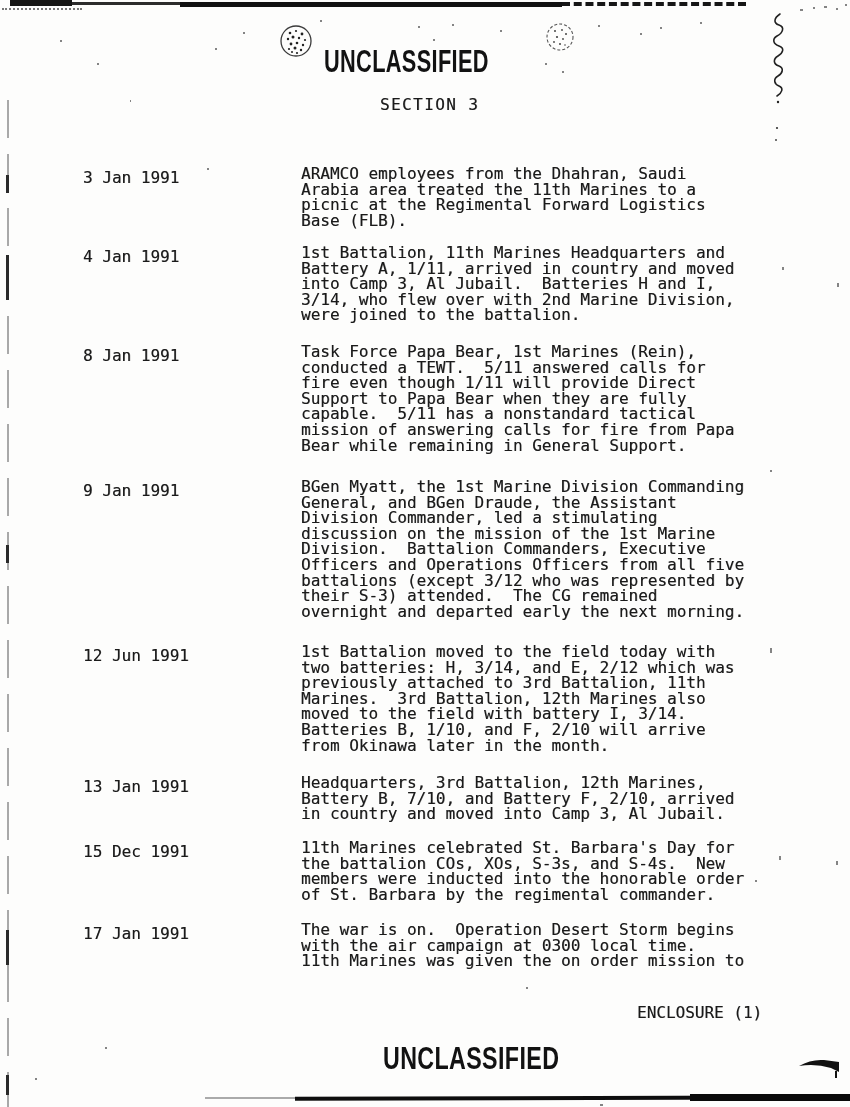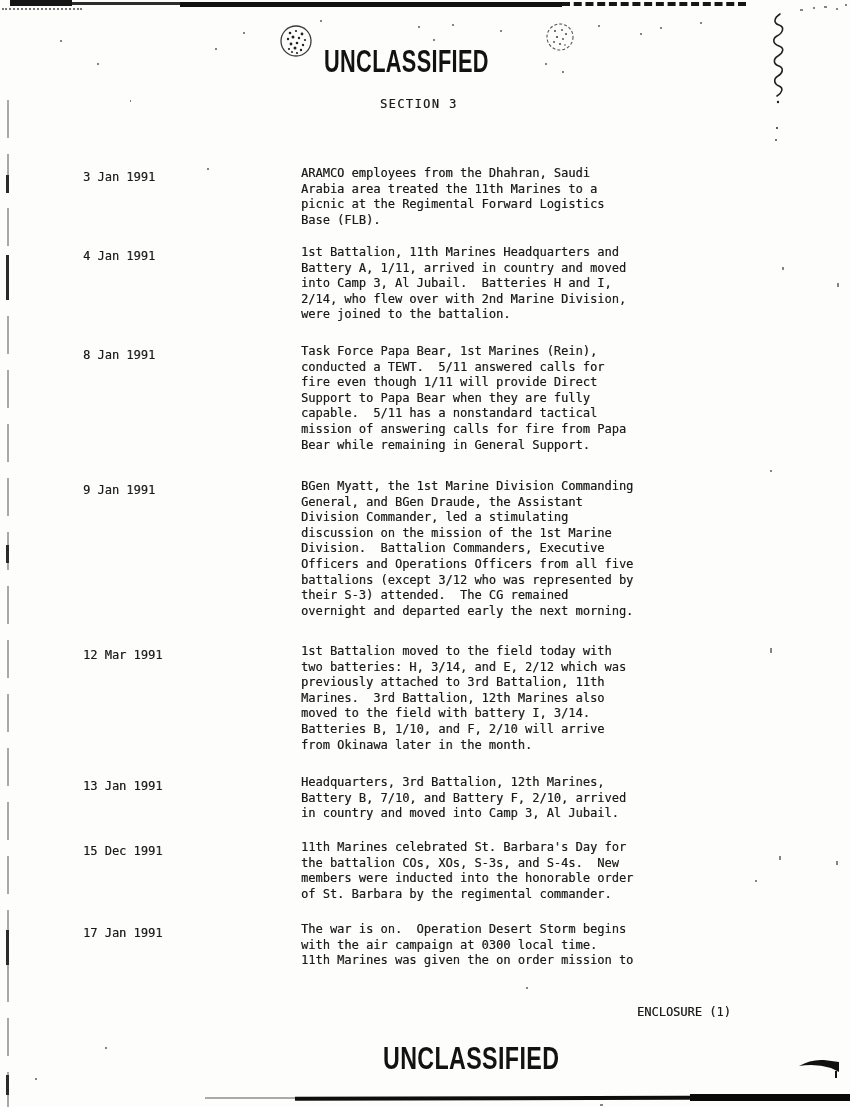--- a/index.html
+++ b/index.html
@@ -1,18 +1,18 @@
 <!DOCTYPE html>
 <html style="--ink: #1a1a1a;"><head>
 <meta charset="utf-8">
 <style>
   html,body{margin:0;padding:0;background:#fff;}
   .page{position:relative;width:850px;height:1107px;background:#fdfdfc;overflow:hidden;
         font-family:"DejaVu Sans Mono",monospace;color:var(--ink,#1a1a1a);}
-  .mono{font-size:12px;line-height:15.6px;white-space:pre;
+  .mono{font-size:16px;line-height:15.6px;white-space:pre;
         text-shadow:0.4px 0 0 rgba(26,26,26,.5);}
   .entry{position:absolute;left:0;width:850px;}
   .edate{position:absolute;left:83px;top:4px;}
   .etext{position:absolute;left:301px;top:0;}
   .banner{position:absolute;font-family:"Liberation Sans",sans-serif;font-weight:bold;
           color:#121212;transform-origin:left center;white-space:nowrap;}
   .banner-top{top:43px;left:324px;font-size:32px;transform:scaleX(.68);letter-spacing:.5px;}
   .banner-bottom{top:1041px;left:383px;font-size:31px;transform:scaleX(.75);letter-spacing:.5px;}
   .section-heading{position:absolute;top:97px;left:380px;letter-spacing:1.4px;}
   .listing-heading{position:absolute;top:129px;left:229px;}
@@ -100,21 +100,21 @@
         <div class="mono etext">ARAMCO employees from the Dhahran, Saudi
 Arabia area treated the 11th Marines to a
 picnic at the Regimental Forward Logistics
 Base (FLB).</div>
       </div>
       <div class="entry" style="top: 245px;">
         <div class="mono edate">4 Jan 1991</div>
         <div class="mono etext">1st Battalion, 11th Marines Headquarters and
 Battery A, 1/11, arrived in country and moved
 into Camp 3, Al Jubail.  Batteries H and I,
-2/14, who flew over with 2nd Marine Division,
+3/14, who flew over with 2nd Marine Division,
 were joined to the battalion.</div>
       </div>
       <div class="entry" style="top: 344px;">
         <div class="mono edate">8 Jan 1991</div>
         <div class="mono etext">Task Force Papa Bear, 1st Marines (Rein),
 conducted a TEWT.  5/11 answered calls for
 fire even though 1/11 will provide Direct
 Support to Papa Bear when they are fully
 capable.  5/11 has a nonstandard tactical
 mission of answering calls for fire from Papa
@@ -126,21 +126,21 @@
 General, and BGen Draude, the Assistant
 Division Commander, led a stimulating
 discussion on the mission of the 1st Marine
 Division.  Battalion Commanders, Executive
 Officers and Operations Officers from all five
 battalions (except 3/12 who was represented by
 their S-3) attended.  The CG remained
 overnight and departed early the next morning.</div>
       </div>
       <div class="entry" style="top: 644px;">
-        <div class="mono edate">12 Mar 1991</div>
+        <div class="mono edate">12 Jun 1991</div>
         <div class="mono etext">1st Battalion moved to the field today with
 two batteries: H, 3/14, and E, 2/12 which was
 previously attached to 3rd Battalion, 11th
 Marines.  3rd Battalion, 12th Marines also
 moved to the field with battery I, 3/14.
 Batteries B, 1/10, and F, 2/10 will arrive
 from Okinawa later in the month.</div>
       </div>
       <div class="entry" style="top: 775px;">
         <div class="mono edate">13 Jan 1991</div>

